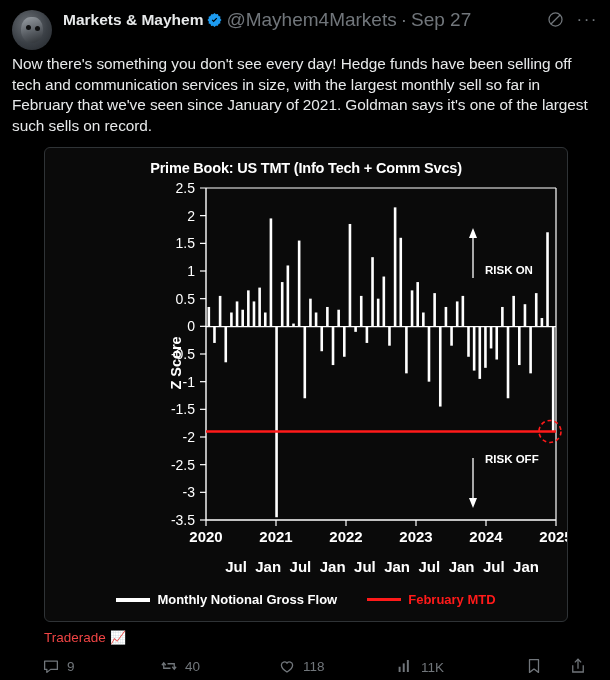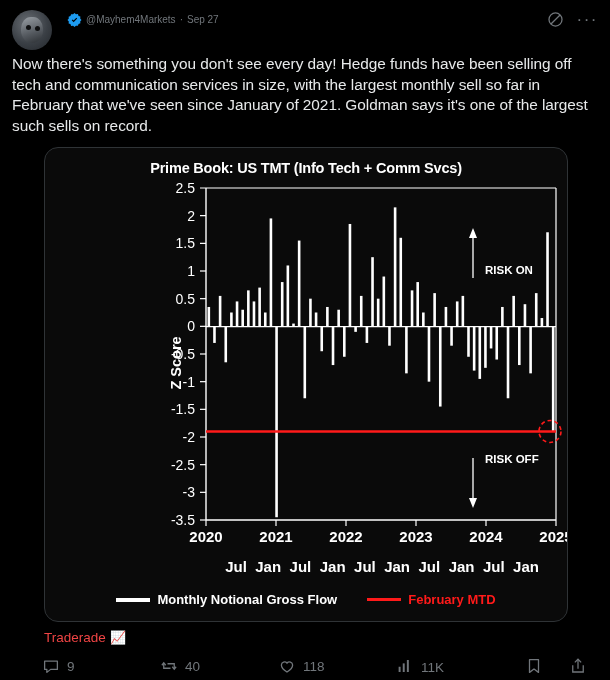--- a/index.html
+++ b/index.html
@@ -70,21 +70,21 @@
     font-size: 15.5px;
   }
   .verified {
     width: 15px; height: 15px;
     margin: 0 4px 0 4px;
     flex: 0 0 15px;
     display: inline-block;
   }
   .handle, .sep, .date {
     color: #71767b;
-    font-size: 10px;
+    font-size: 19px;
   }
   .sep { margin: 0 4px; }
   .head-actions {
     margin-left: auto;
     display: flex;
     align-items: center;
     gap: 13px;
     padding-left: 8px;
   }
   .nosign {
@@ -107,21 +107,21 @@
   }
   .tweet-text b { font-weight: normal; }
 
   
   .card {
     margin: 11px 0 0 0;
     width: 524px;
     height: 475px;
     box-sizing: border-box;
     border: 1px solid #2f3336;
-    border-radius: 14px;
+    border-radius: 6px;
     background: #0a0a0a;
     position: relative;
     overflow: hidden;
     margin-left: 32px;
   }
   .chart-title {
     position: absolute;
     top: 12px; left: 0; right: 0;
     text-align: center;
     font-size: 14.5px;
@@ -191,20 +191,21 @@
 </style>
 </head>
 <body>
 
 <div class="tweet">
 
   <div class="head-row">
     <div class="avatar"></div>
     <div class="namelineblock">
       <div class="nameline">
+        <span class="dispname">Markets &amp; Mayhem</span>
         <span class="verified">
           <svg viewBox="0 0 24 24" width="15" height="15" aria-hidden="true">
             <path fill="#1d9bf0" d="M12 1.5l2.3 2.1 3.1-.3 1.1 2.9 2.9 1.1-.3 3.1 2.1 2.3-2.1 2.3.3 3.1-2.9 1.1-1.1 2.9-3.1-.3L12 24l-2.3-2.1-3.1.3-1.1-2.9-2.9-1.1.3-3.1L.8 12.8l2.1-2.3-.3-3.1 2.9-1.1 1.1-2.9 3.1.3z"></path>
             <path fill="#000" d="M10.6 16.2l-3-3 1.3-1.3 1.7 1.7 4.4-4.4 1.3 1.3z"></path>
           </svg>
         </span>
         <span class="handle">@Mayhem4Markets</span>
         <span class="sep">·</span>
         <span class="date">Sep 27</span>
         <span class="head-actions">

